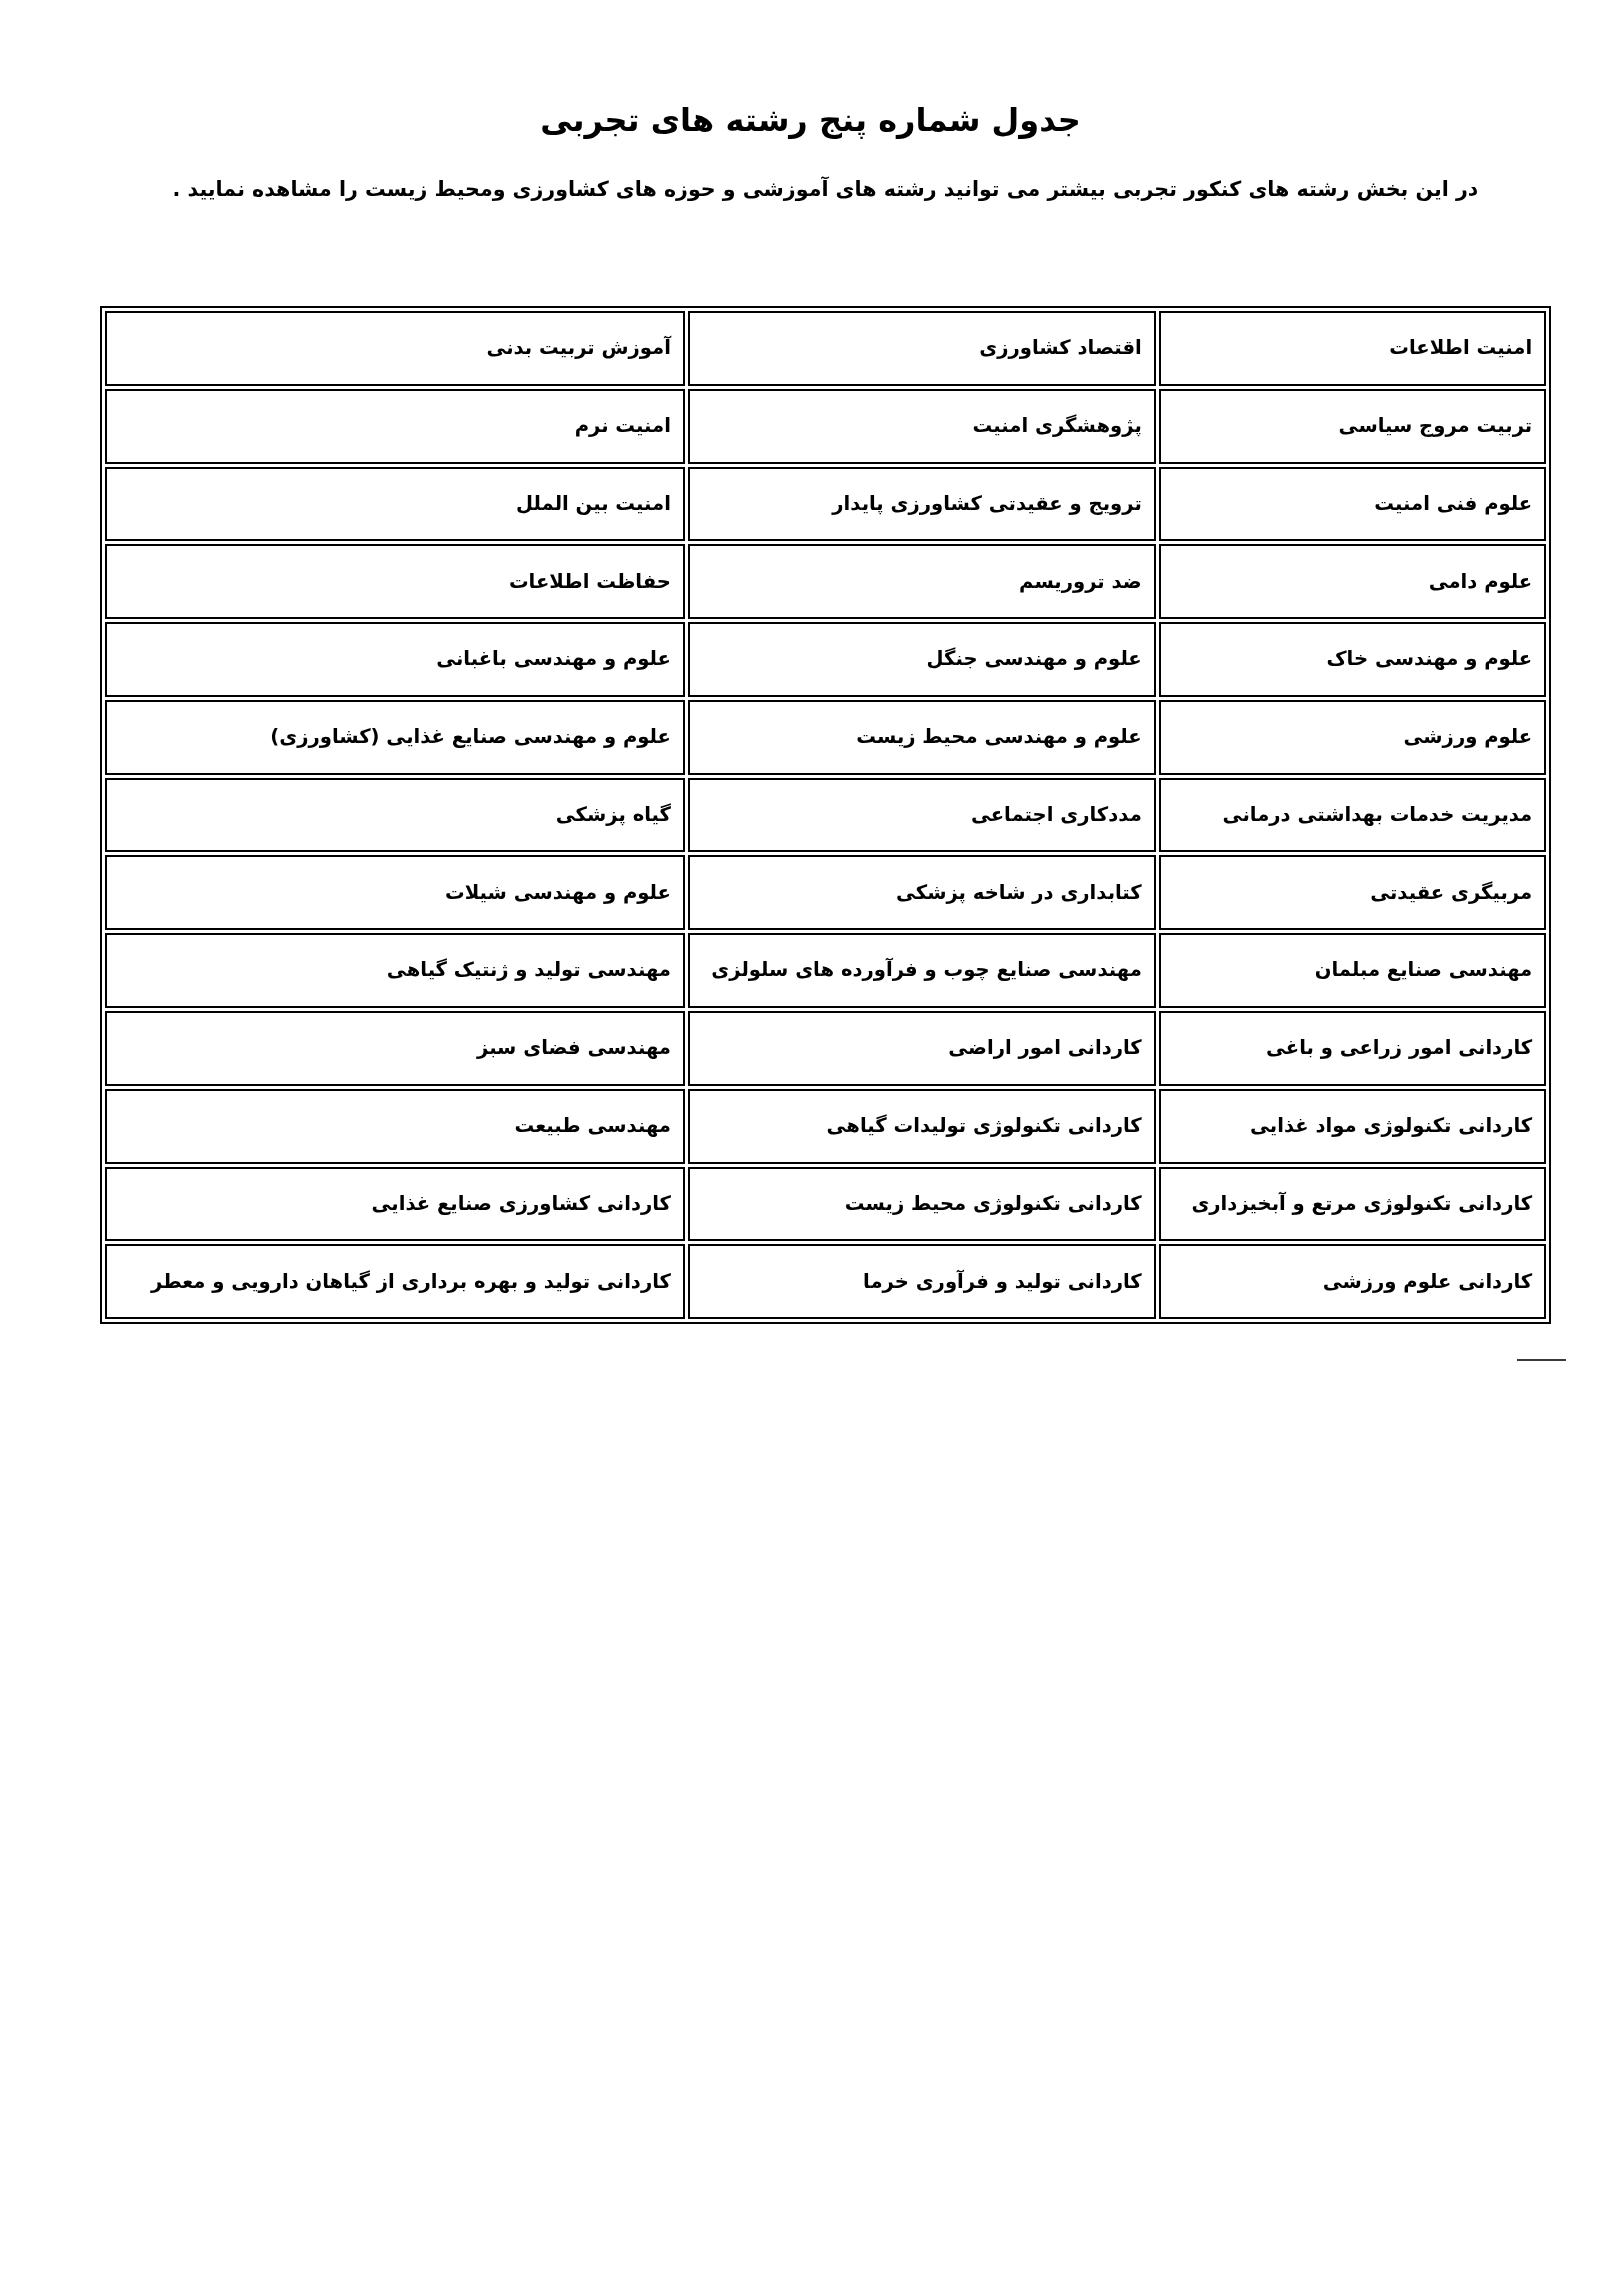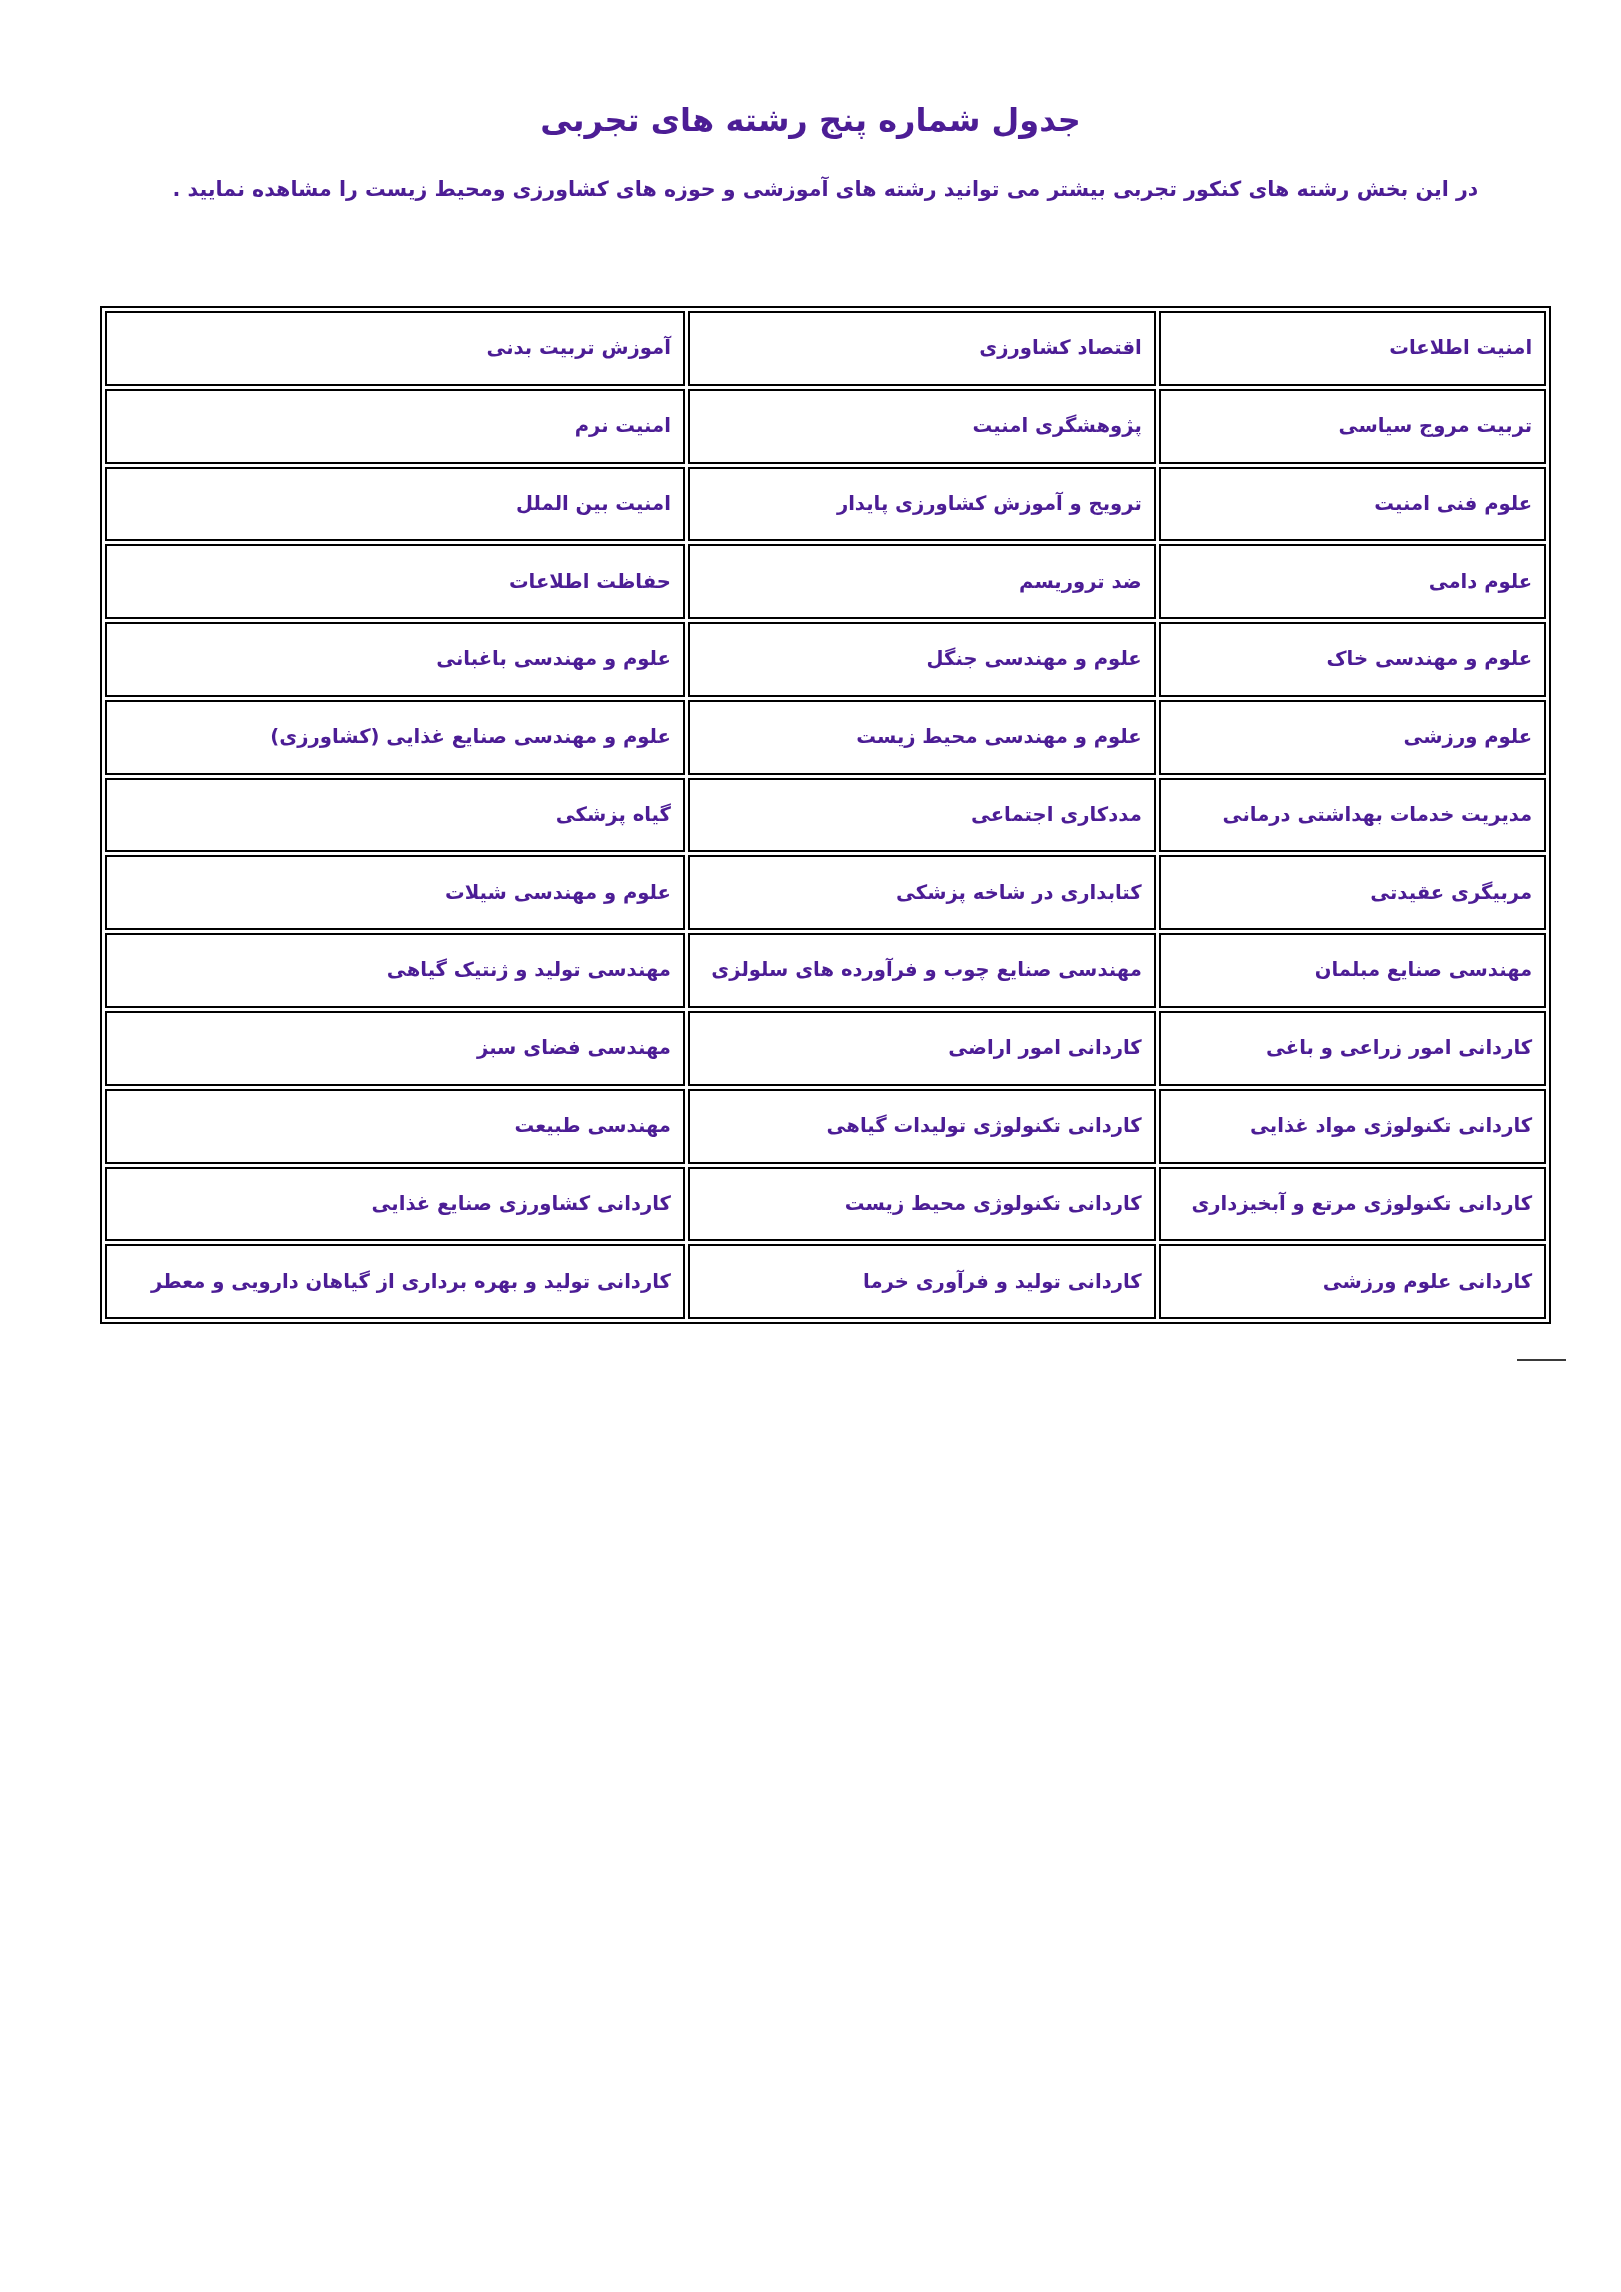--- a/index.html
+++ b/index.html
@@ -2,21 +2,21 @@
 <html lang="fa"><head>
 <meta charset="utf-8">
 <style>
   html, body { margin: 0; padding: 0; background: #ffffff; }
   .page {
     position: relative;
     width: 1621px;
     height: 2293px;
     background: #ffffff;
     font-family: "DejaVu Sans", sans-serif;
-    color: #4c1d95;
+    color: #000000;
     overflow: hidden;
   }
   .doc-title {
     position: absolute;
     top: 100px;
     left: 0;
     width: 100%;
     margin: 0;
     text-align: center;
     direction: rtl;
@@ -92,21 +92,21 @@
         <td>اقتصاد کشاورزی</td>
         <td>آموزش تربیت بدنی</td>
       </tr>
       <tr>
         <td>تربیت مروج سیاسی</td>
         <td>پژوهشگری امنیت</td>
         <td>امنیت نرم</td>
       </tr>
       <tr>
         <td>علوم فنی امنیت</td>
-        <td>ترویج و آموزش کشاورزی پایدار</td>
+        <td>ترویج و عقیدتی کشاورزی پایدار</td>
         <td>امنیت بین الملل</td>
       </tr>
       <tr>
         <td>علوم دامی</td>
         <td>ضد تروریسم</td>
         <td>حفاظت اطلاعات</td>
       </tr>
       <tr>
         <td>علوم و مهندسی خاک</td>
         <td>علوم و مهندسی جنگل</td>

